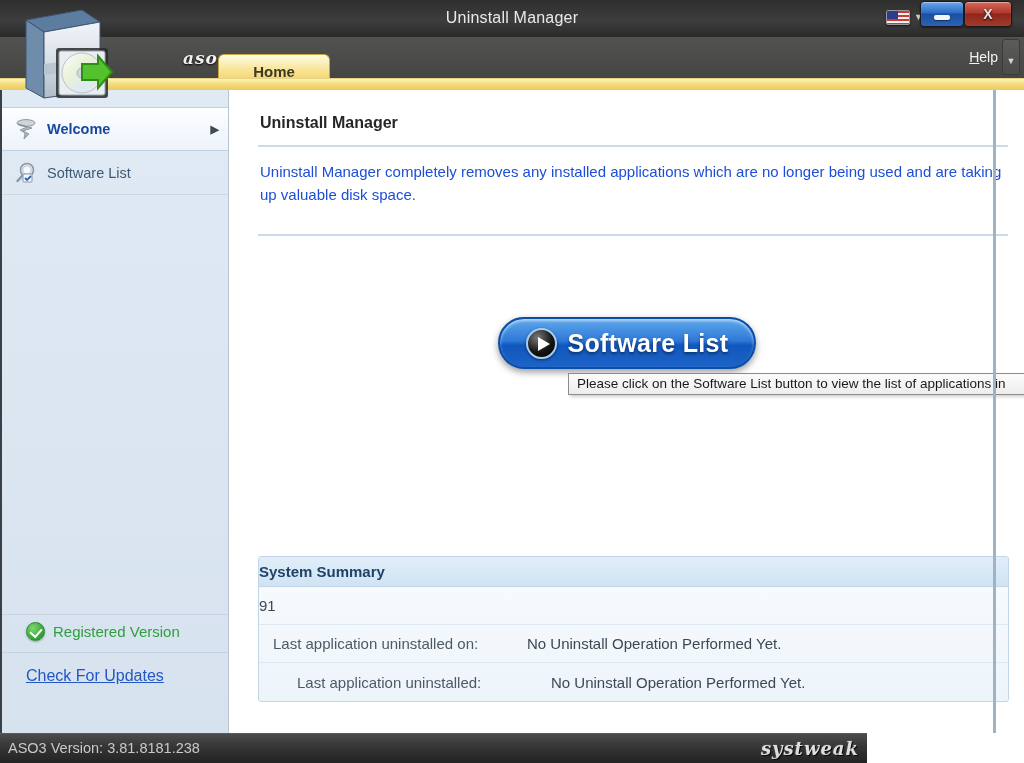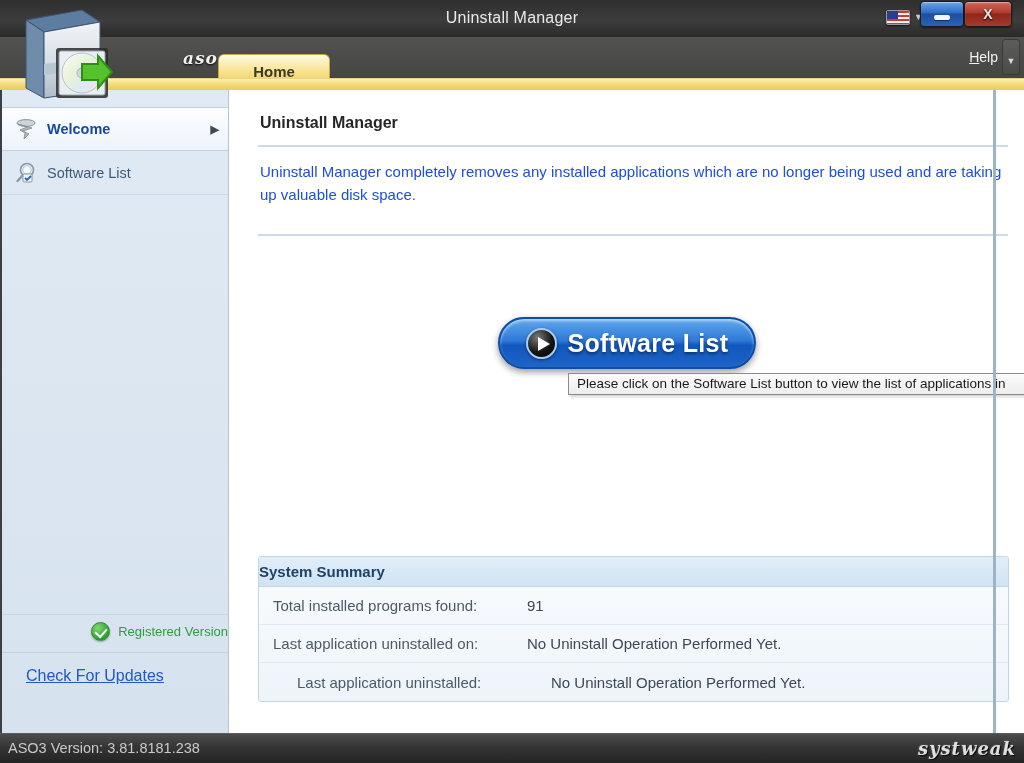--- a/index.html
+++ b/index.html
@@ -115,22 +115,22 @@
     background:linear-gradient(180deg,#fdfeff 0%,#ecf3fa 100%);
     border-top:1px solid #c2d1e0; border-bottom:1px solid #c2d1e0;
     color:#17479e; font-weight:bold;
   }
   .side-item.normal { color:#3f5a77; border-bottom:1px solid #cbd8e5; }
   .side-item .icon { width:24px; height:24px; margin-right:9px; flex:0 0 auto; }
   .side-arrow { position:absolute; right:9px; color:#3f4a55; font-size:11px; }
 
   .registered {
     position:absolute; left:0; bottom:85px; width:100%; height:34px;
-    display:flex; align-items:center; padding-left:34px;
-    color:#2f9e3f; font-size:13px; border-top:1px solid #c8d4e1;justify-content:flex-end;
+    display:flex; align-items:center; padding-left:26px;
+    color:#2f9e3f; font-size:15px; border-top:1px solid #c8d4e1;
   }
   .check-circle {
     width:19px; height:19px; border-radius:50%; margin-right:8px; position:relative;
     background:radial-gradient(circle at 35% 30%, #7ed86f, #2f9e33 70%);
     border:1px solid #2a8a2e; box-shadow:0 1px 2px rgba(0,0,0,.3);
   }
   .check-circle::after {
     content:""; position:absolute; left:5px; top:3px; width:6px; height:9px;
     border:solid #fff; border-width:0 2.5px 2.5px 0; transform:rotate(42deg);
   }
@@ -197,21 +197,21 @@
   .summary-row {
     height:38px; display:flex; align-items:center; font-size:15px;
     border-bottom:1px solid #dfe9f3;
   }
   .summary-row:last-child { border-bottom:none;margin-left:24px; }
   .summary-label { width:268px; padding-left:14px; color:#4d5a66; }
   .summary-value { color:#3d4854; }
 
   
   .statusbar {
-    position:absolute; left:0; bottom:0; width:1024px; height:30px;
+    position:absolute; left:0; bottom:0; width:867px; height:30px;
     background:linear-gradient(180deg,#4c4c4c 0%,#353535 45%,#232323 100%);
     border-top:1px solid #5a5a5a;
   }
   .version-text {
     position:absolute; left:8px; top:6px; color:#c9c9c9; font-size:14.5px;
   }
   .brand {
     position:absolute; right:8px; top:4px;
     font-family:"DejaVu Serif", serif; font-style:italic; font-weight:bold;
     font-size:18px; color:#dedede; letter-spacing:1px;
@@ -325,21 +325,20 @@
       <div class="big-btn">
         <span class="play-icon"></span>
         <span class="big-btn-label">Software List</span>
       </div>
 
       <div class="tooltip">Please click on the Software List button to view the list of applications in</div>
 
       <div class="summary">
         <div class="summary-header">System Summary</div>
         <div class="summary-row">
-          <span class="summary-label">Total installed programs found:</span>
           <span class="summary-value">91</span>
         </div>
         <div class="summary-row">
           <span class="summary-label">Last application uninstalled on:</span>
           <span class="summary-value">No Uninstall Operation Performed Yet.</span>
         </div>
         <div class="summary-row">
           <span class="summary-label">Last application uninstalled:</span>
           <span class="summary-value">No Uninstall Operation Performed Yet.</span>
         </div>

